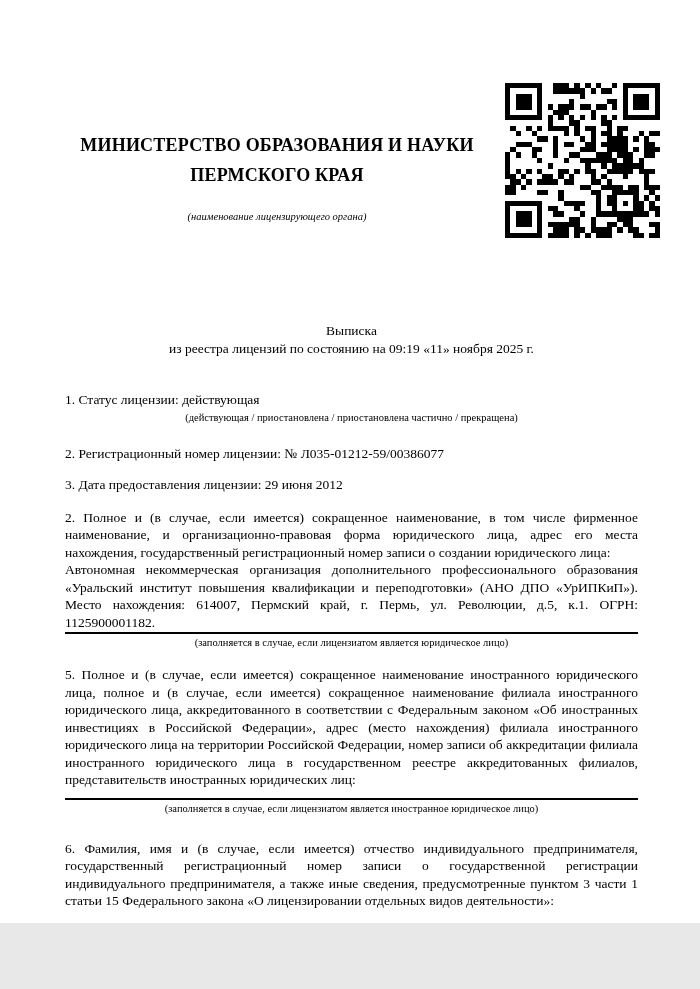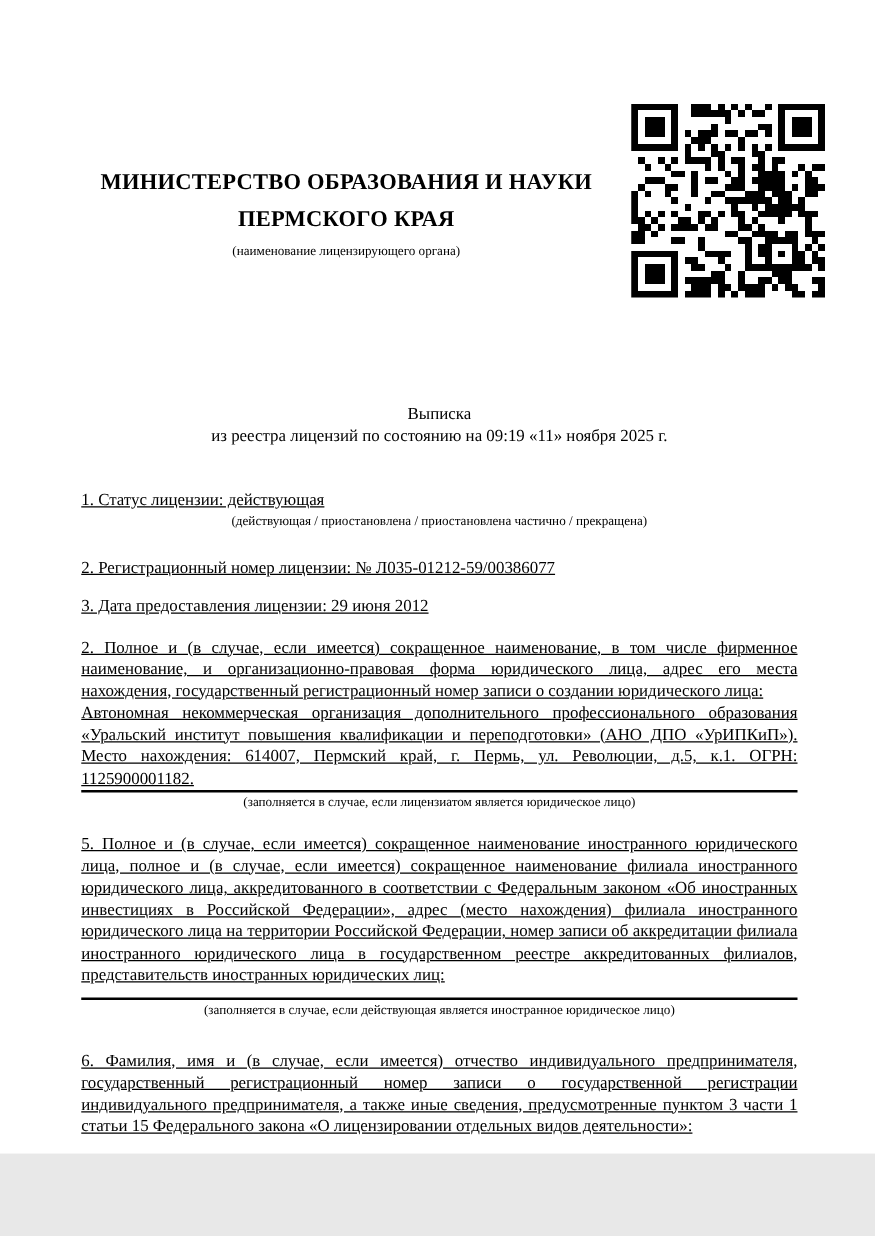--- a/index.html
+++ b/index.html
@@ -17,34 +17,35 @@
     position:absolute;left:63px;top:130px;width:428px;
     text-align:center;
   }
   .ministry-name{
     font-weight:bold;
     font-size:18px;line-height:30px;
     letter-spacing:.2px;
   }
   .ministry-caption{
     font-size:10.5px;line-height:13px;
-    margin-top:5px;
+    margin-top:20px;
+    font-style:italic;
   }
   .qr{
     position:absolute;left:505px;top:83px;
     width:155px;height:155px;
   }
   .qr svg{width:100%;height:100%;shape-rendering:crispEdges;}
   
   .content{
     position:absolute;left:65px;top:302px;width:573px;
     font-size:13.5px;line-height:17.5px;margin-top:20px;
   }
   .doc-title{text-align:center;}
-  .para{margin:0;text-align:justify;text-decoration:underline;}
+  .para{margin:0;text-align:justify;}
   .item-1{margin-top:34px;}
   .item-2{margin-top:21px;}
   .item-3{margin-top:14px;}
   .item-4{margin-top:15px;}
   .item-5{margin-top:17px;}
   .item-6{margin-top:25px;}
   .item-7{margin-top:18px;}
   .rule{border-top:2px solid #000;margin-top:1px;height:0;}
   .item-5 .rule{margin-top:9px;}
   .item-6 .rule{margin-top:15px;}
@@ -96,21 +97,21 @@
     <div class="item item-4">
       <p class="para">2. Полное и (в случае, если имеется) сокращенное наименование, в том числе фирменное наименование, и организационно-правовая форма юридического лица, адрес его места нахождения, государственный регистрационный номер записи о создании юридического лица:</p>
       <p class="para">Автономная некоммерческая организация дополнительного профессионального образования «Уральский институт повышения квалификации и переподготовки» (АНО ДПО «УрИПКиП»). Место нахождения: 614007, Пермский край, г. Пермь, ул. Революции, д.5, к.1. ОГРН: 1125900001182.</p>
       <div class="rule"></div>
       <div class="note">(заполняется в случае, если лицензиатом является юридическое лицо)</div>
     </div>
 
     <div class="item item-5">
       <p class="para">5. Полное и (в случае, если имеется) сокращенное наименование иностранного юридического лица, полное и (в случае, если имеется) сокращенное наименование филиала иностранного юридического лица, аккредитованного в соответствии с Федеральным законом «Об иностранных инвестициях в Российской Федерации», адрес (место нахождения) филиала иностранного юридического лица на территории Российской Федерации, номер записи об аккредитации филиала иностранного юридического лица в государственном реестре аккредитованных филиалов, представительств иностранных юридических лиц:</p>
       <div class="rule"></div>
-      <div class="note">(заполняется в случае, если действующая является иностранное юридическое лицо)</div>
+      <div class="note">(заполняется в случае, если лицензиатом является иностранное юридическое лицо)</div>
     </div>
 
     <div class="item item-6">
       <p class="para">6. Фамилия, имя и (в случае, если имеется) отчество индивидуального предпринимателя, государственный регистрационный номер записи о государственной регистрации индивидуального предпринимателя, а также иные сведения, предусмотренные пунктом 3 части 1 статьи 15 Федерального закона «О лицензировании отдельных видов деятельности»:</p>
       <div class="rule"></div>
     </div>
 
     <div class="item item-7">
       <p class="para">7. Идентификационный номер налогоплательщика: 5904988880</p>
     </div>

